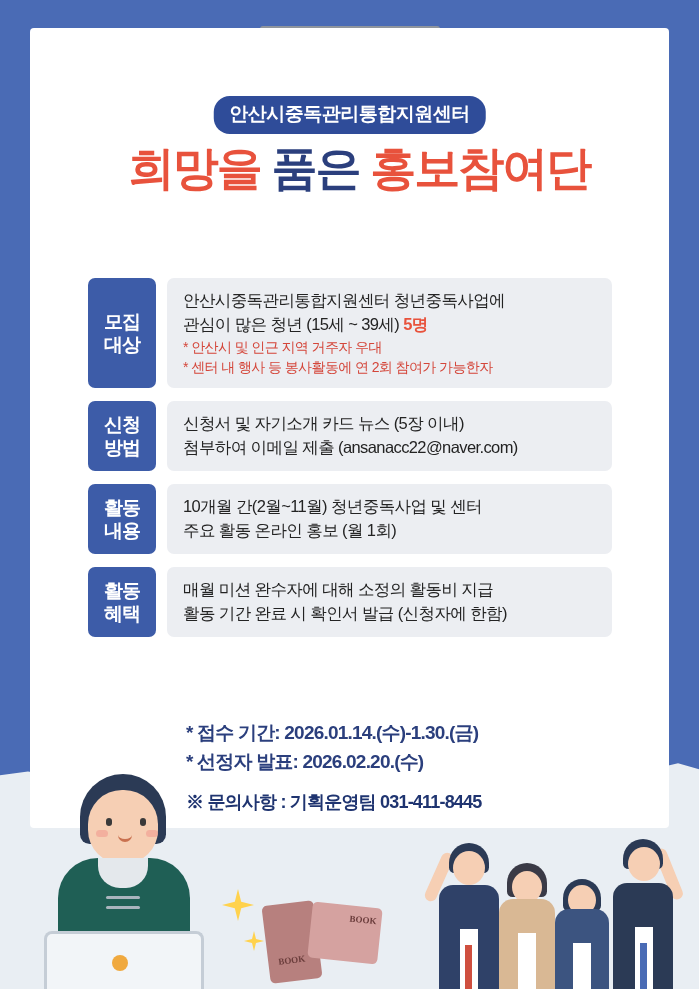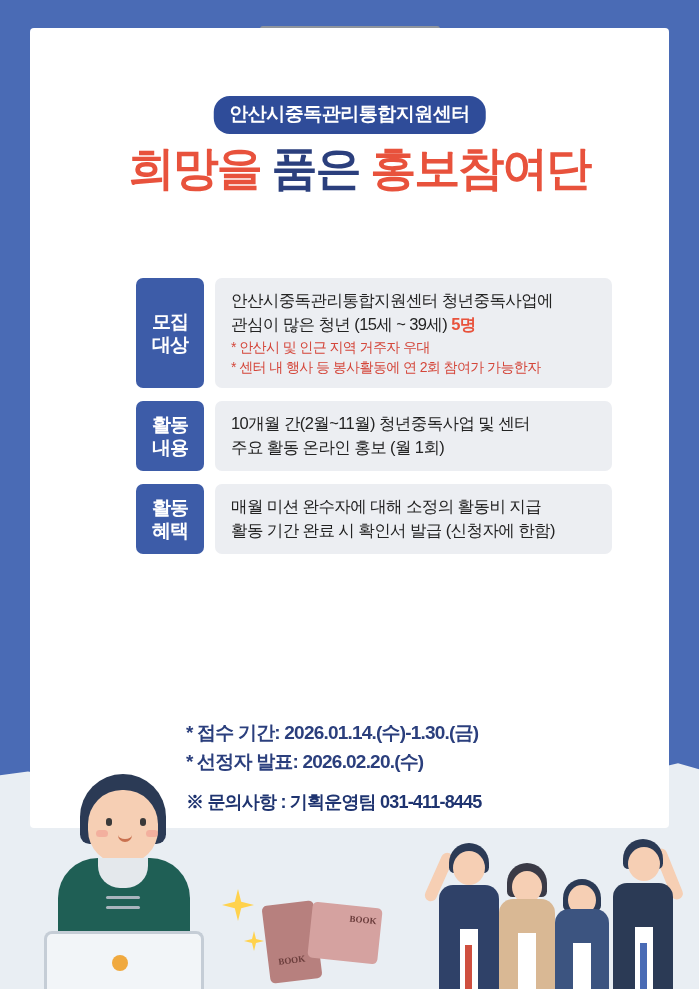--- a/index.html
+++ b/index.html
@@ -96,21 +96,20 @@
   }
   .row-label {
     flex: 0 0 68px;
     background: #3d5ca8; color: #fff;
     border-radius: 7px;
     display: flex; flex-direction: column;
     align-items: center; justify-content: center;
     font-size: 19px; font-weight: bold; line-height: 1.22;
     letter-spacing: -1px;
     padding: 6px 4px;
-    margin-left: 48px;
   }
   .row-body {
     flex: 1;
     margin-left: 11px;
     background: #eceef2;
     border-radius: 7px;
     padding: 11px 14px 11px 16px;
     display: flex; flex-direction: column; justify-content: center;
   }
   .line {
@@ -229,20 +228,30 @@
       <div class="line">안산시중독관리통합지원센터 청년중독사업에</div>
       <div class="line">
         <span>관심이 많은 청년 (15세 ~ 39세)</span>
         <span class="red">5명</span>
       </div>
       <div class="line sm">* 안산시 및 인근 지역 거주자 우대</div>
       <div class="line sm">* 센터 내 행사 등 봉사활동에 연 2회 참여가 가능한자</div>
     </div>
   </div>
 
+  <div class="row">
+    <div class="row-label">
+      <span>신청</span>
+      <span>방법</span>
+    </div>
+    <div class="row-body">
+      <div class="line">신청서 및 자기소개 카드 뉴스 (5장 이내)</div>
+      <div class="line">첨부하여 이메일 제출 (ansanacc22@naver.com)</div>
+    </div>
+  </div>
 
   <div class="row">
     <div class="row-label">
       <span>활동</span>
       <span>내용</span>
     </div>
     <div class="row-body">
       <div class="line">10개월 간(2월~11월) 청년중독사업 및 센터</div>
       <div class="line">주요 활동 온라인 홍보 (월 1회)</div>
     </div>

